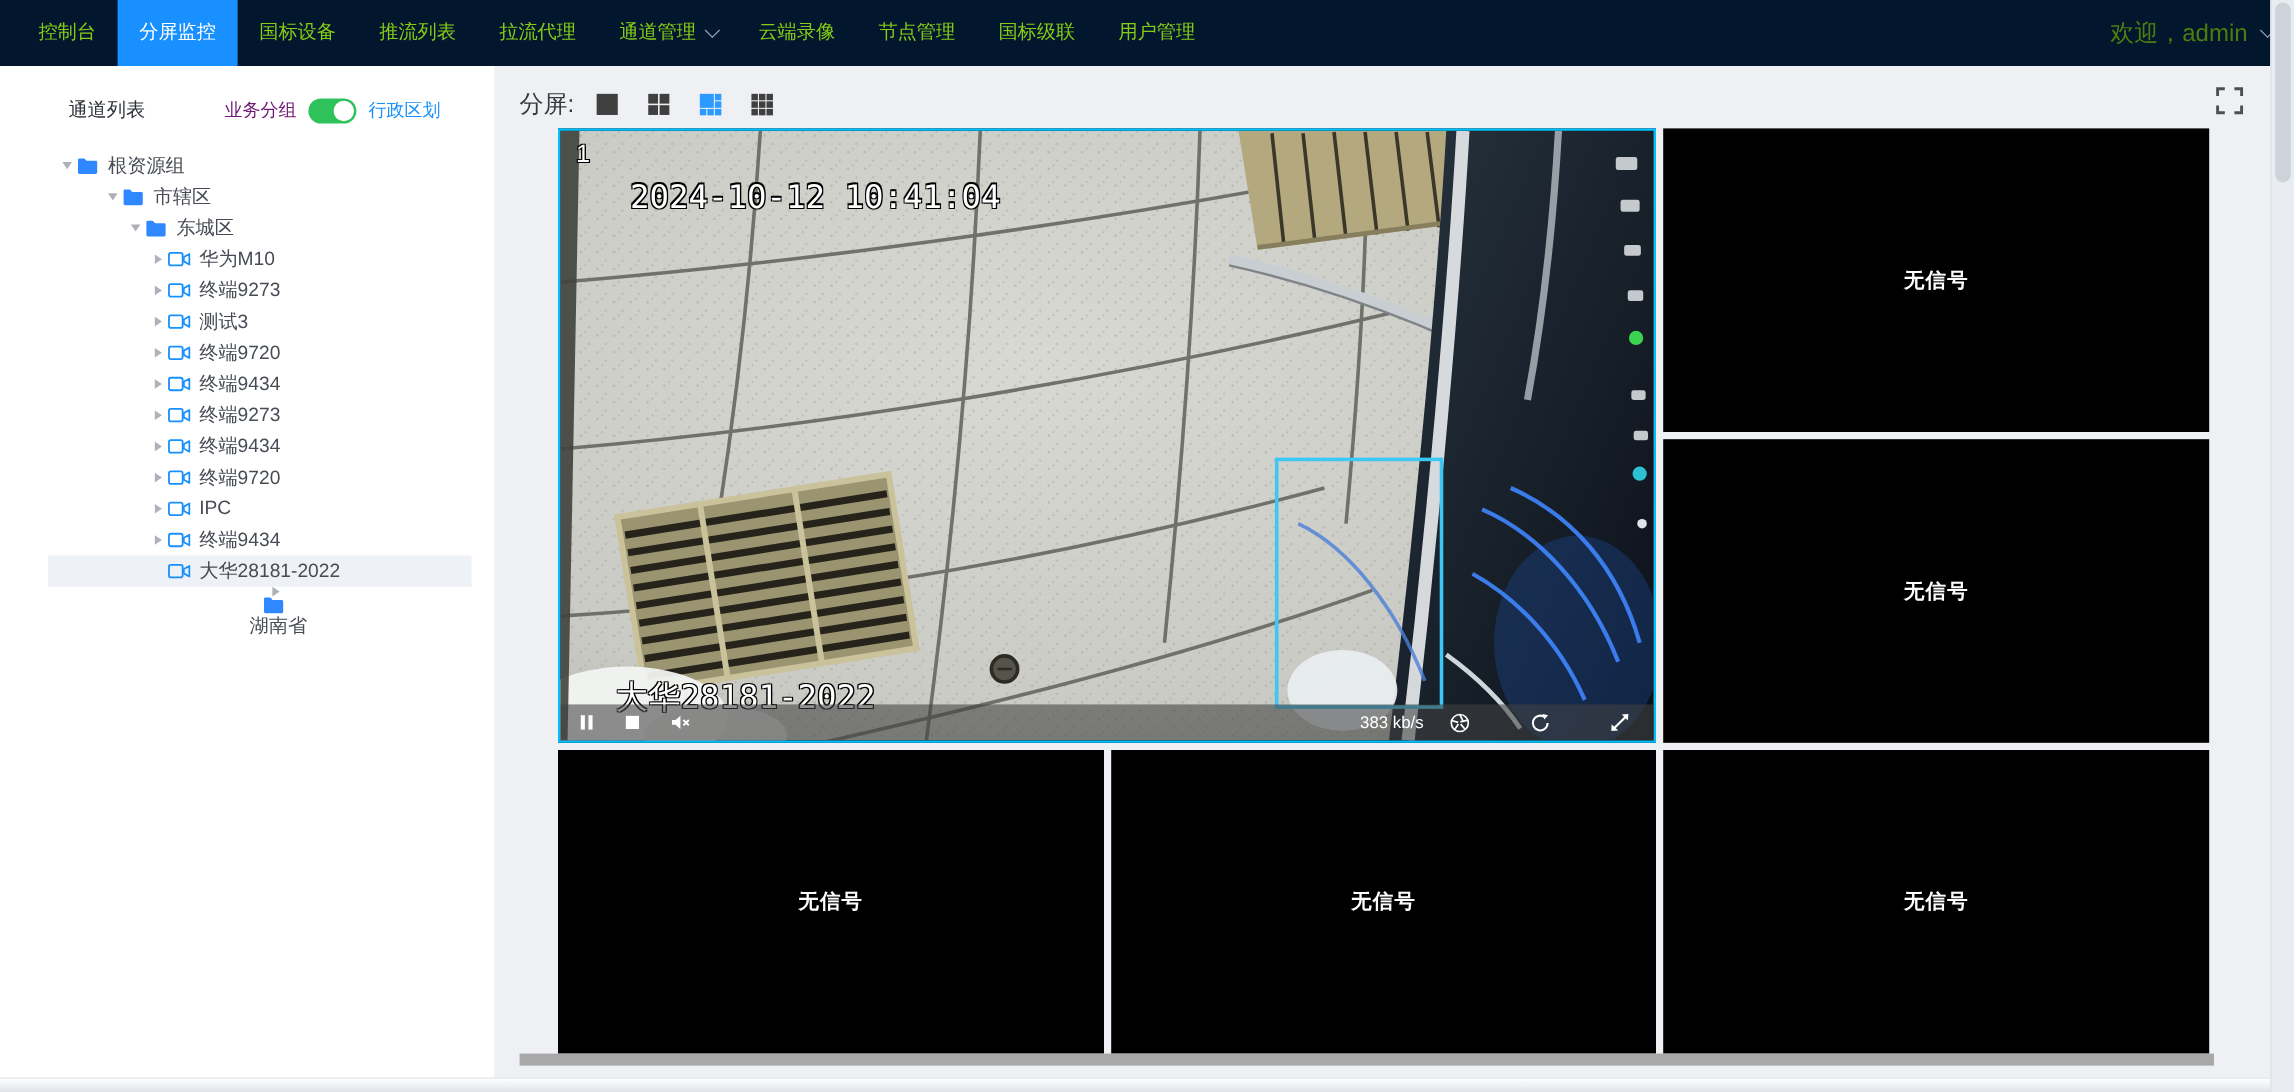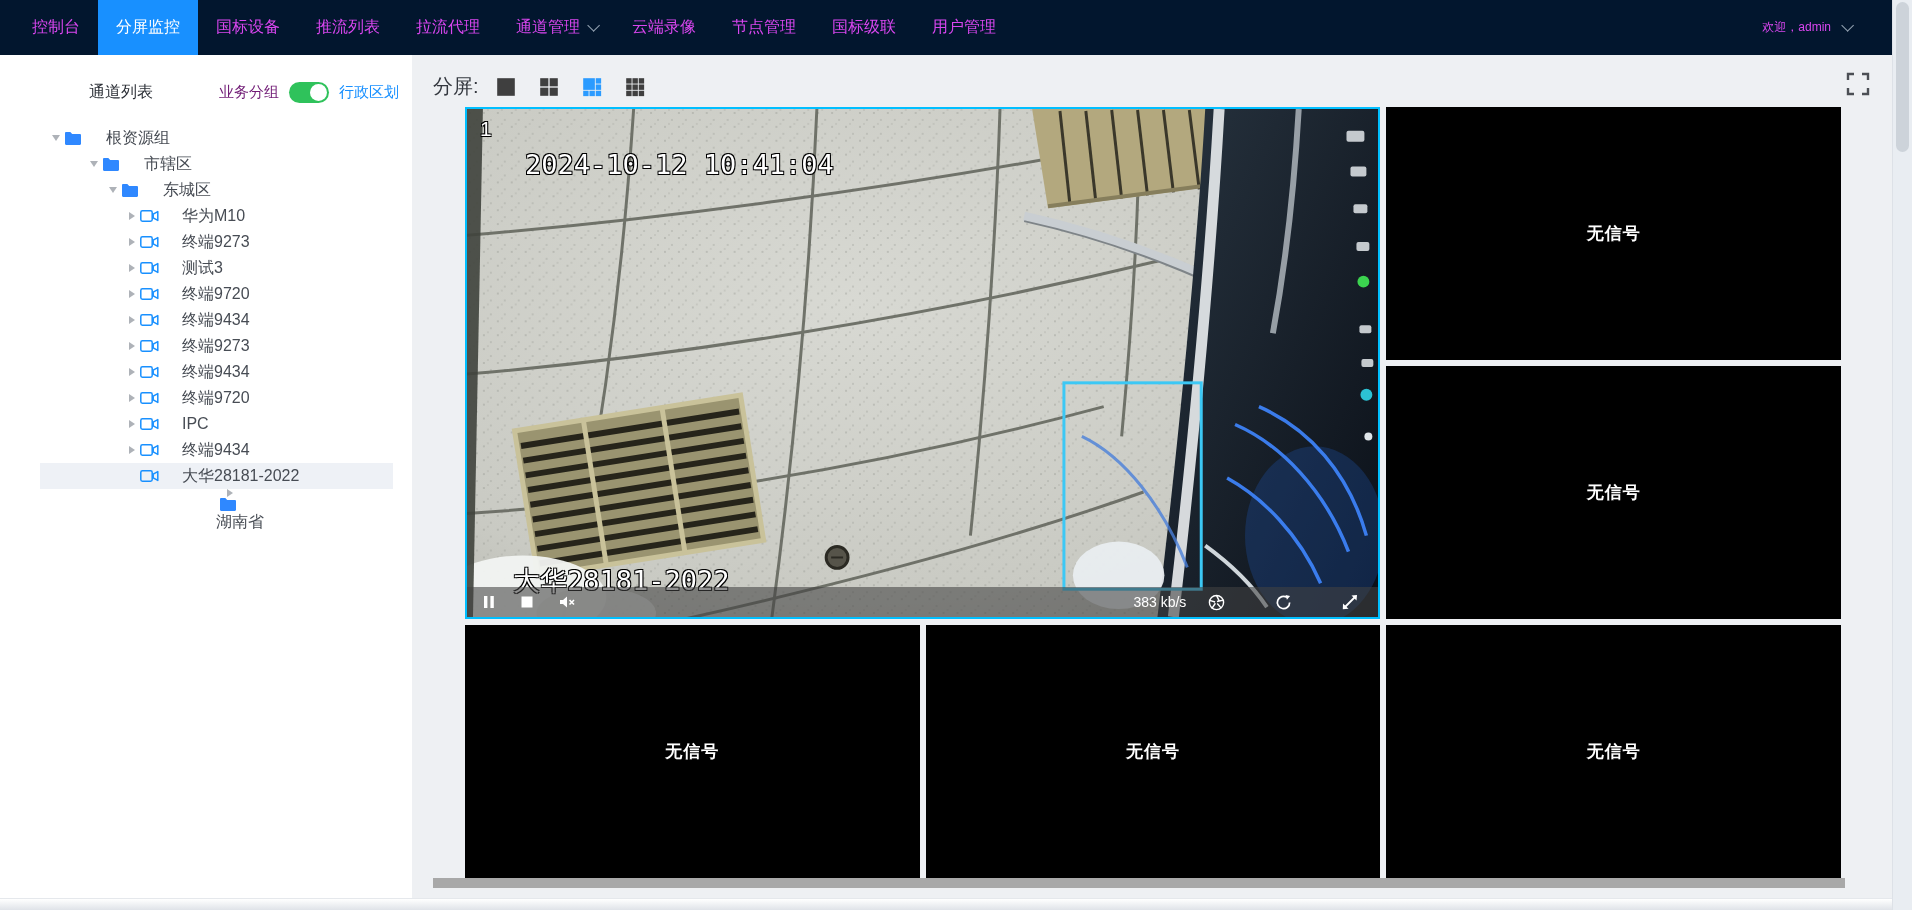--- a/index.html
+++ b/index.html
@@ -4,56 +4,56 @@
 <style>
   * { margin:0; padding:0; box-sizing:border-box; }
   html,body { width:1912px; height:910px; overflow:hidden;
     font-family:"Liberation Sans","DejaVu Sans",sans-serif;
     background:#eef0f3; }
 
   
   .topnav { position:absolute; left:0; top:0; width:1892px; height:55px;
     background:#02162e; display:flex; align-items:stretch; padding-left:14px; z-index:30; }
   .nav-item { display:flex; align-items:center; gap:7px; padding:0 18px;
-    color:#d946ef; font-size:16px; cursor:pointer; white-space:nowrap; }
+    color:#84cc16; font-size:16px; cursor:pointer; white-space:nowrap; }
   .nav-item.active { background:#1890ff; color:#fff; }
   .chev { width:9px; height:9px; border-right:1.6px solid #93a1b1; border-bottom:1.6px solid #93a1b1;
     transform:rotate(45deg) translateY(-3px); display:inline-block; }
   .nav-user { margin-left:auto; display:flex; align-items:center; gap:10px;
-    color:#d946ef; font-size:12px; padding-right:42px; cursor:pointer; }
+    color:#4d7c0f; font-size:20px; cursor:pointer; }
 
   
   .v-scroll-strip { position:absolute; right:0; top:0; width:20px; height:910px;
     background:#e9edf2; border-left:1px solid #dde1e7; z-index:40; }
   .v-scroll-thumb { position:absolute; left:3px; top:2px; width:13px; height:150px;
     background:#cdd3da; border-radius:7px; }
 
   
   .sidebar { position:absolute; left:0; top:55px; width:412px; height:843px;
     background:#ffffff; z-index:10; overflow:hidden; }
-  .side-head { display:flex; align-items:center; padding:27px 0 0 89px; }
+  .side-head { display:flex; align-items:center; padding:27px 0 0 57px; }
   .side-title { font-size:16px; color:#2b2f36; }
   .grp-label { font-size:15px; color:#701a75; margin-left:66px; }
   .toggle { width:40px; height:21px; border-radius:11px; background:var(--green,#2fc25b);
     position:relative; margin:0 10px; cursor:pointer; flex:none; }
   .toggle .knob { position:absolute; right:2px; top:2px; width:17px; height:17px;
     border-radius:50%; background:#fff; }
   .alt-label { font-size:15px; color:var(--accent,#1890ff); cursor:pointer; }
 
   .tree { margin-top:22px; font-size:16px; color:#474c54; }
   .tree-row { height:26px; display:flex; align-items:center; margin:0 19px 0 40px;
     cursor:pointer; white-space:nowrap; }
   .tree-row.selected { background:#eef1f6; }
   .t-caret { width:16px; flex:none; display:flex; justify-content:center; }
   .t-caret .tri-exp { width:0; height:0; border-left:4.5px solid transparent;
     border-right:4.5px solid transparent; border-top:6px solid #aeb2b8; }
   .t-caret .tri-col { width:0; height:0; border-top:4.5px solid transparent;
     border-bottom:4.5px solid transparent; border-left:6px solid #aeb2b8; }
   .t-icon { width:22px; flex:none; display:flex; align-items:center; }
-  .t-label { margin-left:20px; }
+  .t-label { margin-left:4px; }
 
   
   .main { position:absolute; left:412px; top:55px; width:1480px; height:843px; }
   .toolbar { position:absolute; left:21px; top:18px; display:flex; align-items:center; }
   .split-label { font-size:20px; color:#34383f; margin-right:16px; }
   .split-btn { width:22px; height:22px; margin-right:21px; cursor:pointer; }
   .fullscreen-btn { position:absolute; left:1433px; top:16px; width:28px; height:28px; cursor:pointer; }
 
   .wall { position:absolute; left:53px; top:52px; width:1376px; height:771px;
     display:grid; grid-template-columns:repeat(3,1fr); grid-template-rows:repeat(3,1fr); gap:6px; }

